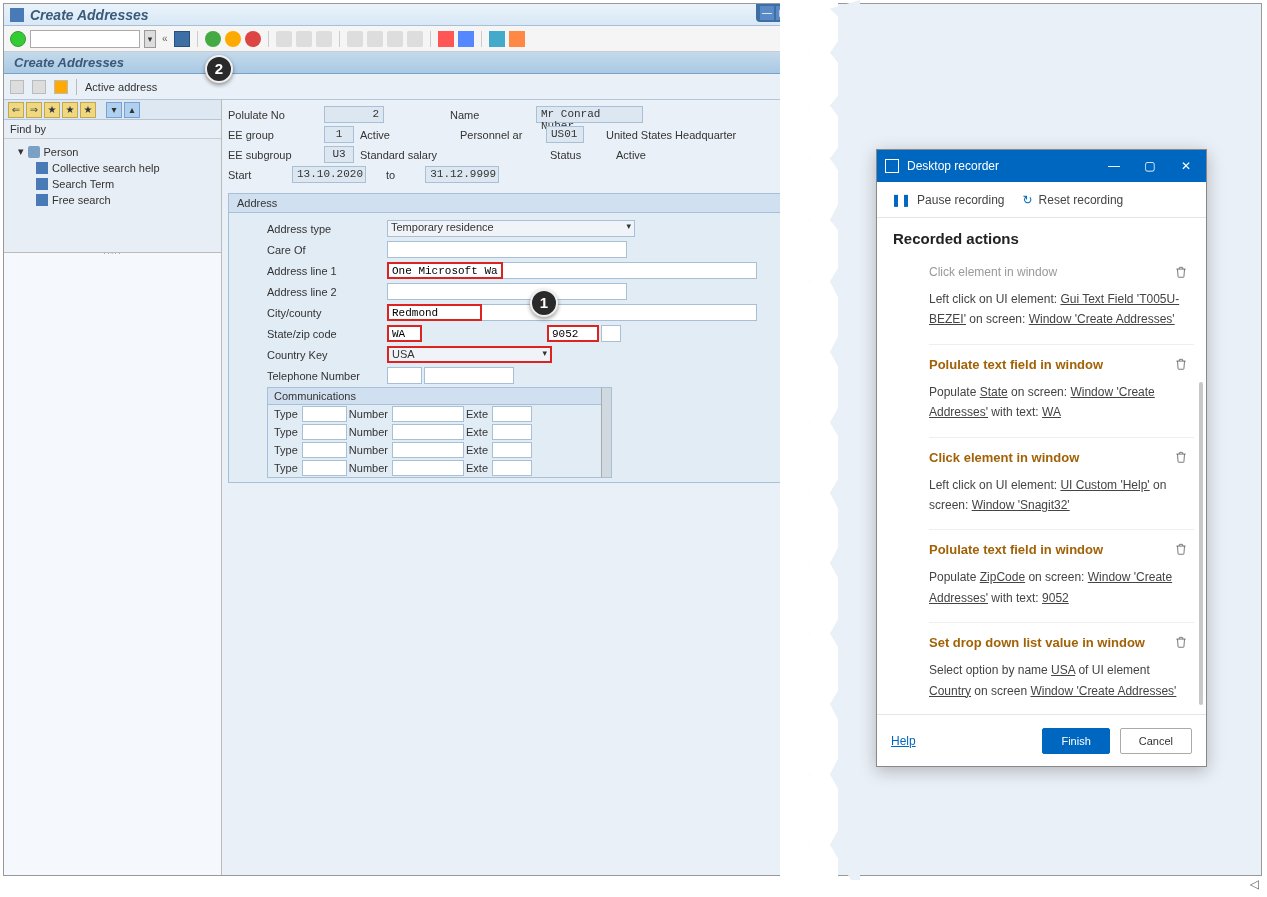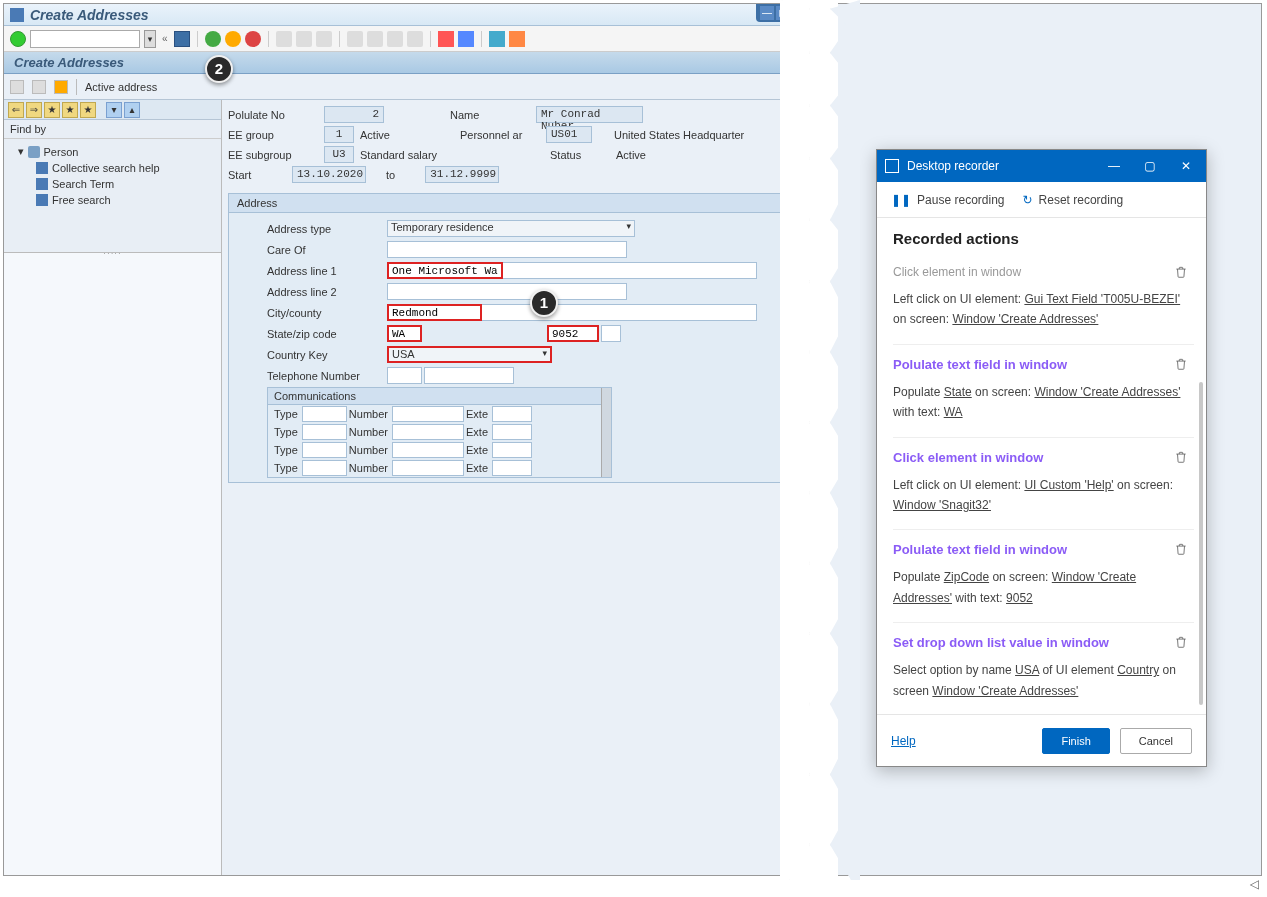--- a/index.html
+++ b/index.html
@@ -49,21 +49,21 @@
   .side-dots { position: absolute; top: -4px; left: 50%; transform: translateX(-50%); color: #999; font-size: 8px; letter-spacing: 1px; }
   
   .sap-main { flex: 1; background: #eaf0f7; padding: 6px; }
   .info-row { display: flex; align-items: center; gap: 6px; margin-bottom: 3px; font-size: 11px; }
   .info-lbl { width: 90px; color: #333; }
   .info-lbl2 { width: 80px; color: #333; }
   .info-field { background: #dce7f2; border: 1px solid #a7c0d7; padding: 1px 4px; min-width: 30px; height: 17px; font-family: 'Courier New', monospace; font-size: 11px; }
   .info-field.w60 { width: 60px; text-align: right; }
   .info-field.w20 { width: 20px; text-align: center; }
   .info-field.wname { width: 107px; }
-  .info-field.w50 { width: 46px; }
+  .info-field.w50 { width: 38px; }
   .info-field.wdate { width: 74px; }
   .info-txt { color: #333; }
   
   .address-group { margin-top: 10px; border: 1px solid #a7c0d7; background: #e2ecf5; }
   .group-header { background: #d0e0f0; padding: 3px 8px; border-bottom: 1px solid #a7c0d7; font-size: 11px; }
   .group-body { padding: 4px 6px; margin-left: 32px; }
   .form-row { display: flex; align-items: center; margin: 2px 0; min-height: 19px; }
   .form-lbl { width: 120px; font-size: 11px; }
   .form-input { background: #fff; border: 1px solid #a7c0d7; height: 17px; padding: 0 3px; font-family: 'Courier New', monospace; font-size: 11px; }
   .form-dd { background: #f0f4f8; border: 1px solid #a7c0d7; height: 17px; padding: 0 3px; font-size: 11px; position: relative; }
@@ -100,22 +100,22 @@
   .rec-title { height: 32px; background: #0067c0; color: #fff; display: flex; align-items: center; padding: 0 8px; gap: 8px; font-size: 12px; }
   .rec-title-icon { width: 14px; height: 14px; border: 1px solid #fff; }
   .rec-title-btns { margin-left: auto; display: flex; gap: 12px; }
   .rec-title-btn { width: 24px; text-align: center; cursor: pointer; }
   .rec-toolbar { height: 36px; display: flex; align-items: center; padding: 0 14px; gap: 18px; border-bottom: 1px solid #e5e5e5; font-size: 12px; color: #444; }
   .rec-tb-item { display: flex; align-items: center; gap: 6px; cursor: pointer; }
   .rec-tb-icon { color: #0067c0; font-size: 12px; }
   .rec-header { padding: 12px 16px 6px; font-size: 15px; font-weight: 600; color: #222; }
   .rec-scroll-area { flex: 1; overflow: hidden; position: relative; padding: 0 12px 0 16px; }
   .rec-scrollbar { position: absolute; right: 3px; top: 0; width: 4px; height: 70%; top: 28%; background: #c8c8c8; border-radius: 2px; }
-  .rec-card { border-bottom: 1px solid #eee; padding: 12px 4px 14px 0; position: relative; }
-  .rec-card-title { font-size: 13px; font-weight: 600; color: #8b5cf6; margin-bottom: 10px; }
+  .rec-card { border-bottom: 1px solid #eee; padding: 12px 4px 14px 0; position: relative; margin-left: 36px; }
+  .rec-card-title { font-size: 13px; font-weight: 600; color: #a16207; margin-bottom: 10px; }
   .rec-card-title.dim { color: #999; font-size: 12px; font-weight: 400; }
   .rec-card-body { font-size: 12px; color: #444; line-height: 1.7; }
   .rec-delete { position: absolute; right: 4px; top: 12px; width: 16px; height: 16px; }
   .rec-delete svg { width: 14px; height: 14px; stroke: #666; }
   .ul { text-decoration: underline; }
   .rec-comment { padding: 14px 0; text-align: center; font-size: 13px; color: #444; display: flex; align-items: center; justify-content: center; gap: 6px; }
   .rec-plus { width: 16px; height: 16px; border: 1.5px solid #0067c0; border-radius: 50%; color: #0067c0; font-size: 12px; line-height: 13px; text-align: center; }
   .rec-footer { height: 52px; border-top: 1px solid #e5e5e5; display: flex; align-items: center; padding: 0 14px; gap: 10px; }
   .rec-help { color: #0067c0; text-decoration: underline; font-size: 12px; }
   .rec-spacer { flex: 1; }

